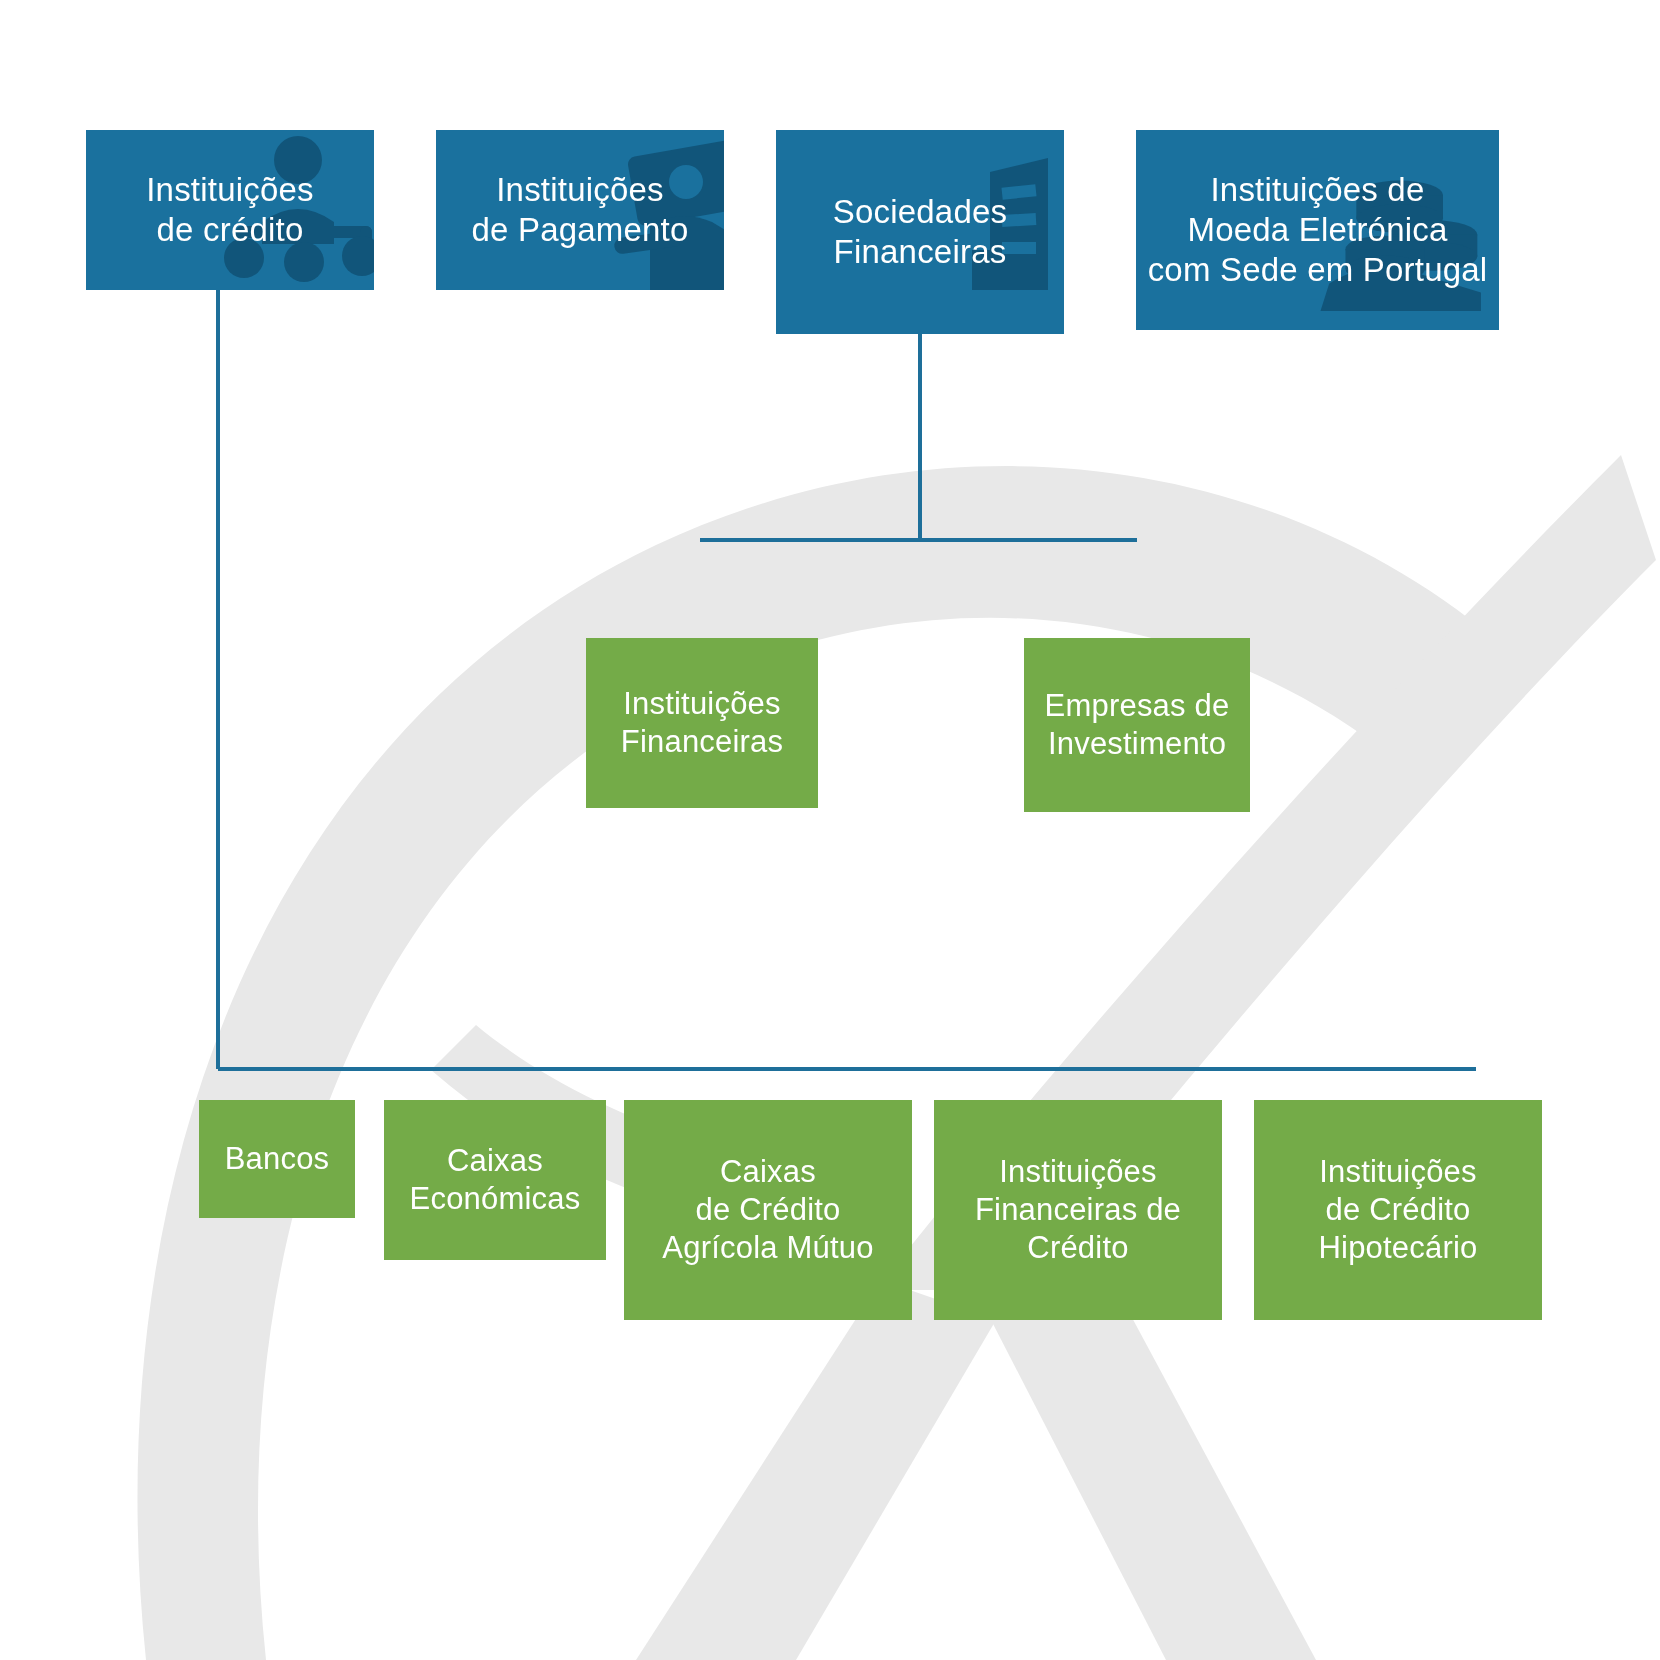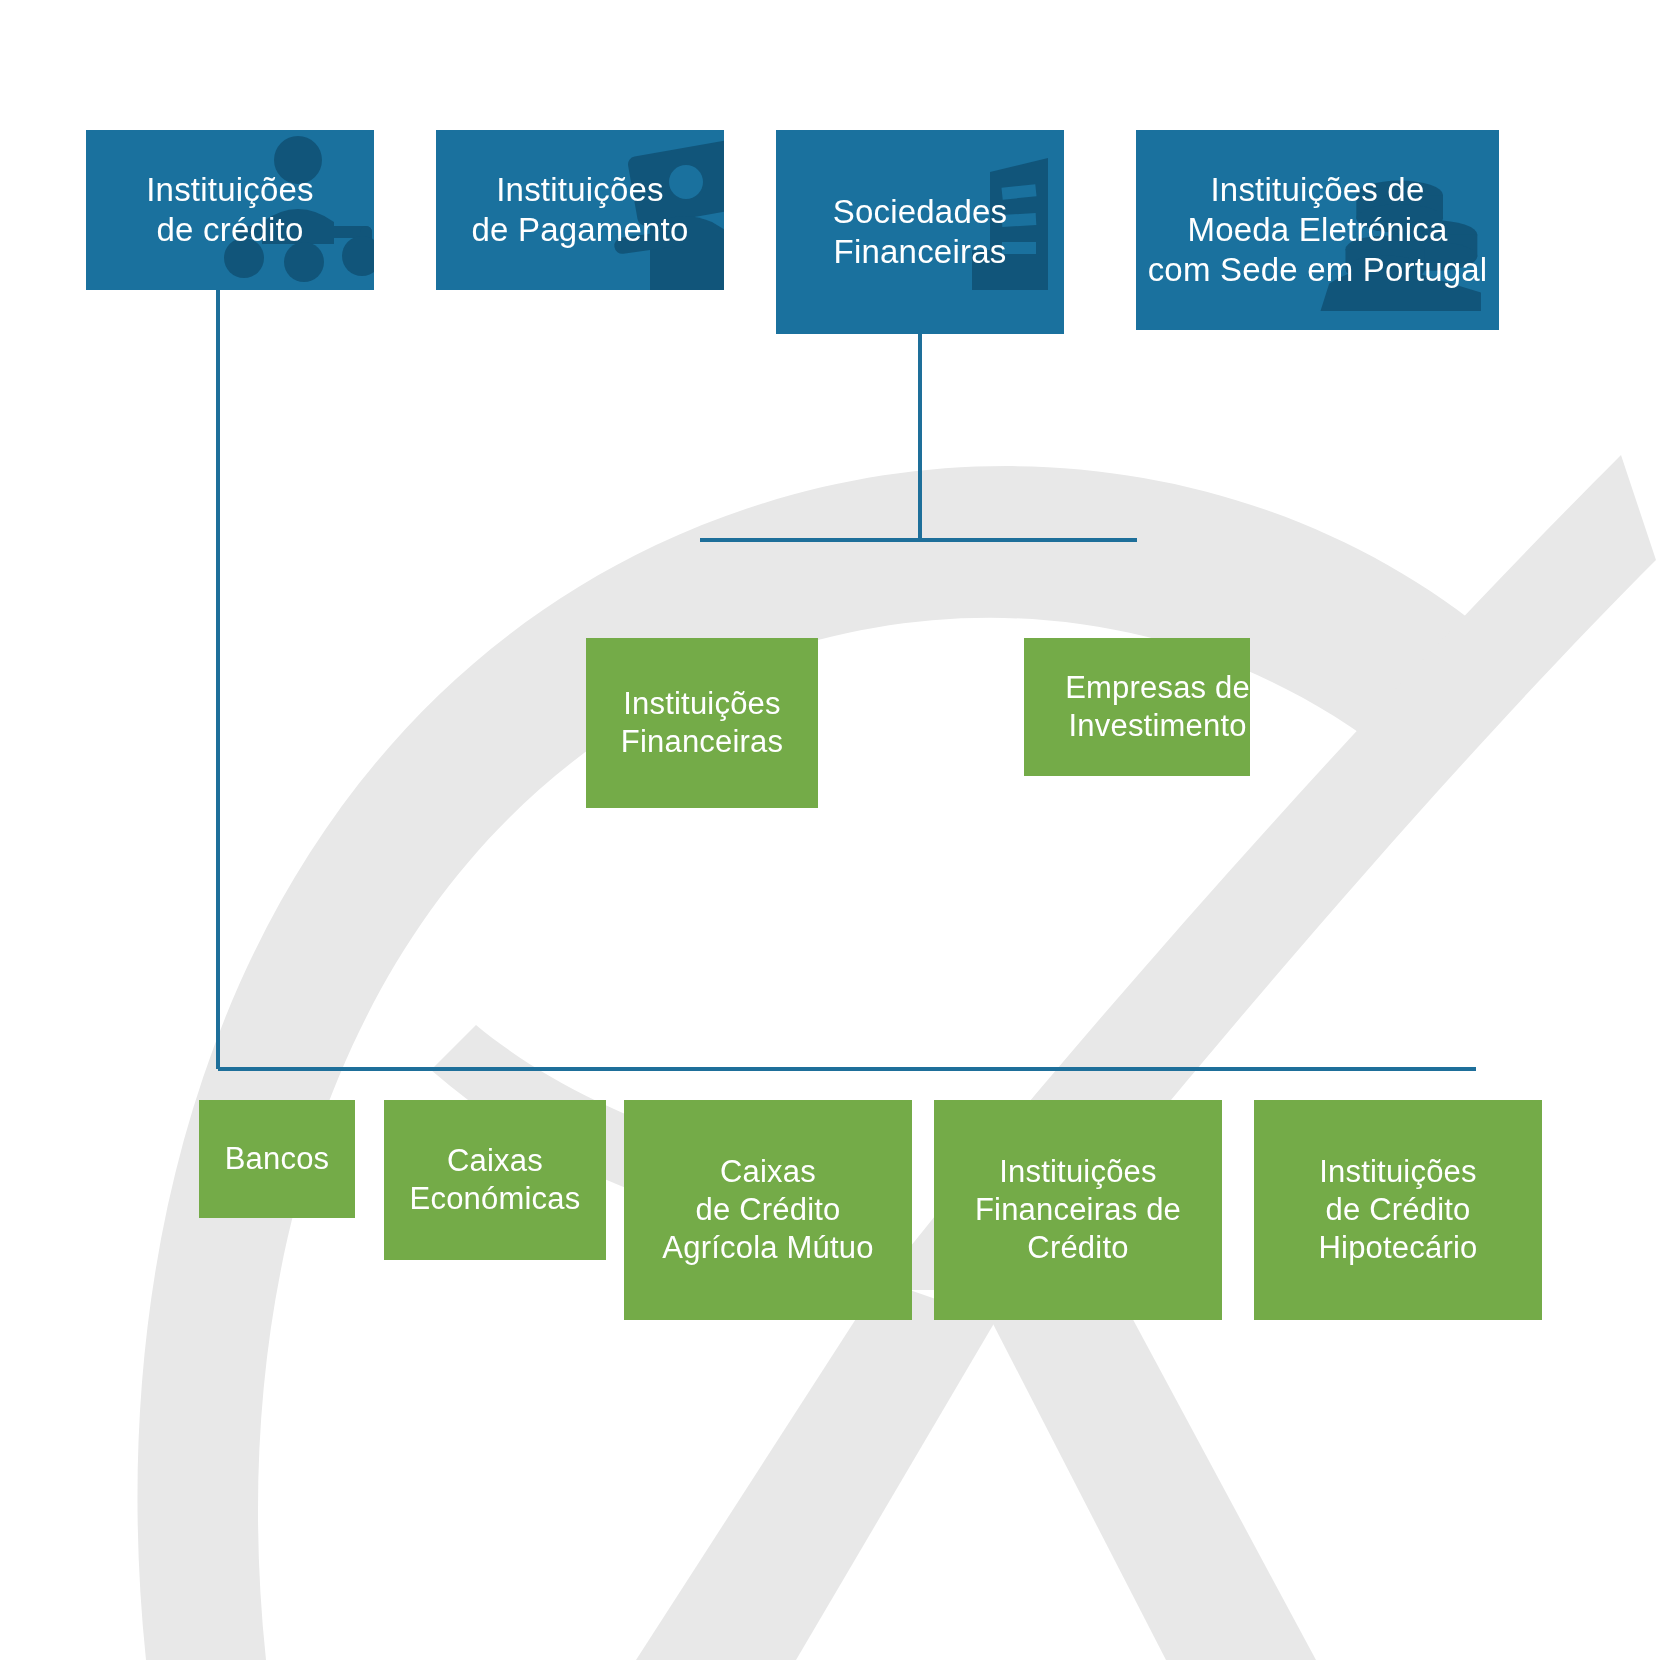--- a/index.html
+++ b/index.html
@@ -206,21 +206,21 @@
     <span class="label">Instituições de
 Moeda Eletrónica
 com Sede em Portugal</span>
   </div>
 
   <div class="node node-green" style="left:550px; top:638px; width:232px; height:170px;">
     <span class="label">Instituições
 Financeiras</span>
   </div>
 
-  <div class="node node-green" style="left:988px; top:638px; width:226px; height:138px;justify-content:flex-end;">
+  <div class="node node-green" style="left:988px; top:638px; width:226px; height:174px;">
     <span class="label">Empresas de
 Investimento</span>
   </div>
 
   <div class="node node-green" style="left:163px; top:1100px; width:156px; height:118px;">
     <span class="label">Bancos</span>
   </div>
 
   <div class="node node-green" style="left:348px; top:1100px; width:222px; height:160px;">
     <span class="label">Caixas

